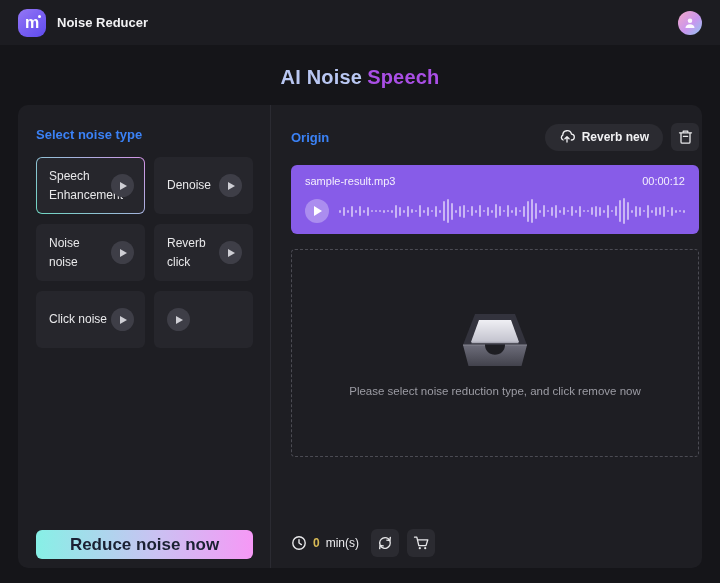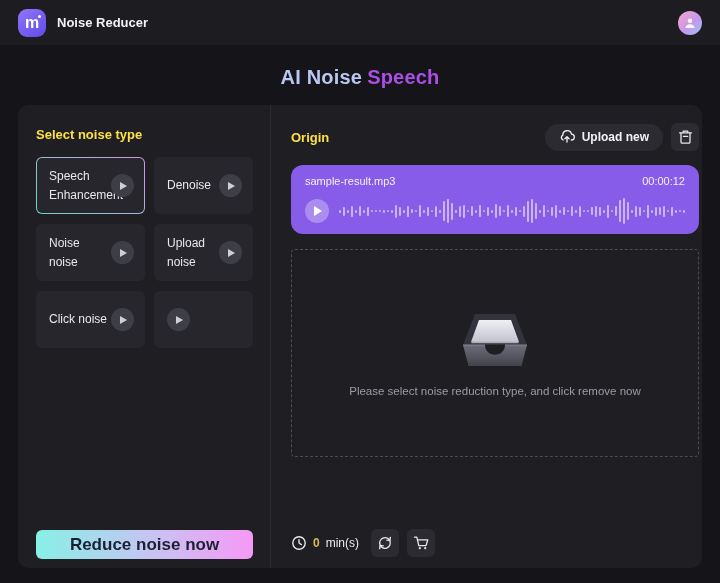--- a/index.html
+++ b/index.html
@@ -38,21 +38,21 @@
   
   .card {
     position:absolute; left:18px; top:105px; width:684px; height:463px;
     background:#1e1e23; border-radius:10px; display:flex;
   }
   
   .left {
     width:253px; flex:none; border-right:1px solid #2b2b32;
     padding:22px 17px 9px 18px; display:flex; flex-direction:column;
   }
-  .section-h { font-size:13px; font-weight:bold; color:#fde047; }
+  .section-h { font-size:13px; font-weight:bold; color:#3b82f6; }
   .type-grid { margin-top:15px; display:grid; grid-template-columns:1fr 1fr; gap:10px 9px; }
   .type-card {
     height:57px; background:#26262c; border:1px solid transparent; border-radius:6px;
     display:flex; align-items:center; justify-content:space-between;
     padding:0 10px 0 12px; cursor:pointer;
   }
   .type-card.selected {
     background:linear-gradient(#26262c,#26262c) padding-box,
                linear-gradient(40deg,#6fd6c2 0%,#9fb7dc 55%,#d493e6 100%) border-box;
   }
@@ -76,21 +76,21 @@
   .upload-btn {
     height:27px; padding:0 14px; border:none; border-radius:14px; background:#2b2b31;
     color:#f2f2f4; font-size:12px; font-weight:bold; display:flex; align-items:center; gap:7px;
     cursor:pointer; font-family:"Liberation Sans", sans-serif;
   }
   .icon-sq {
     width:28px; height:28px; border-radius:6px; background:#2b2b31; border:none;
     display:flex; align-items:center; justify-content:center; cursor:pointer;
   }
   .player {
-    margin-top:14px; height:69px; border-radius:12px; background:#875ce8;
+    margin-top:14px; height:69px; border-radius:6px; background:#875ce8;
     padding:10px 14px 24px;
   }
   .player-meta { display:flex; justify-content:space-between; font-size:11px; color:#f3effd; }
   .player-wave { margin-top:7px; display:flex; align-items:center; gap:10px; }
   .pplay {
     width:24px; height:24px; border-radius:50%; background:rgba(255,255,255,.3);
     display:flex; align-items:center; justify-content:center; flex:none; cursor:pointer;
   }
   .pplay .tri { border-left-color:#fff; border-left-width:8px; border-top-width:5px; border-bottom-width:5px; }
   .waveform { flex:1; height:34px; display:flex; align-items:center; gap:2px; overflow:hidden; cursor:pointer; }
@@ -146,21 +146,21 @@
             <span class="tri"></span>
           </span>
       </div>
       <div class="type-card">
         <span class="type-label">Noise noise</span>
         <span class="play-btn">
             <span class="tri"></span>
           </span>
       </div>
       <div class="type-card">
-        <span class="type-label">Upload noise</span>
+        <span class="type-label">Reverb click</span>
         <span class="play-btn">
             <span class="tri"></span>
           </span>
       </div>
       <div class="type-card">
         <span class="type-label">Click noise</span>
         <span class="play-btn">
             <span class="tri"></span>
           </span>
       </div>
@@ -176,21 +176,21 @@
   <div class="right">
 
     <div class="origin-row">
       <div class="section-h">Origin</div>
       <div class="origin-actions">
         <button class="upload-btn">
           <svg width="16" height="16" viewBox="0 0 16 16">
             <path d="M12.3,11 a2.9,2.9 0 0 0 0.2,-5.8 a4.4,4.4 0 0 0 -8.7,0.9 a2.7,2.7 0 0 0 0.3,4.9" fill="none" stroke="#f2f2f4" stroke-width="1.3" stroke-linecap="round"></path>
             <path d="M8,13 V8 M5.9,9.8 L8,7.7 L10.1,9.8" fill="none" stroke="#f2f2f4" stroke-width="1.3" stroke-linecap="round" stroke-linejoin="round"></path>
           </svg>
-          <span>Upload new</span>
+          <span>Reverb new</span>
         </button>
         <button class="icon-sq">
           <svg width="15" height="16" viewBox="0 0 15 16">
             <path d="M1.5,3.8 H13.5" stroke="#e8e8ea" stroke-width="1.3" stroke-linecap="round" fill="none"></path>
             <path d="M5.2,3.8 V2.2 H9.8 V3.8" stroke="#e8e8ea" stroke-width="1.3" fill="none" stroke-linejoin="round"></path>
             <path d="M3,3.8 V13 a1.2,1.2 0 0 0 1.2,1.2 H10.8 A1.2,1.2 0 0 0 12,13 V3.8" stroke="#e8e8ea" stroke-width="1.3" fill="none"></path>
             <path d="M5.4,7.4 H9.6" stroke="#e8e8ea" stroke-width="1.3" stroke-linecap="round" fill="none"></path>
           </svg>
         </button>
       </div>

